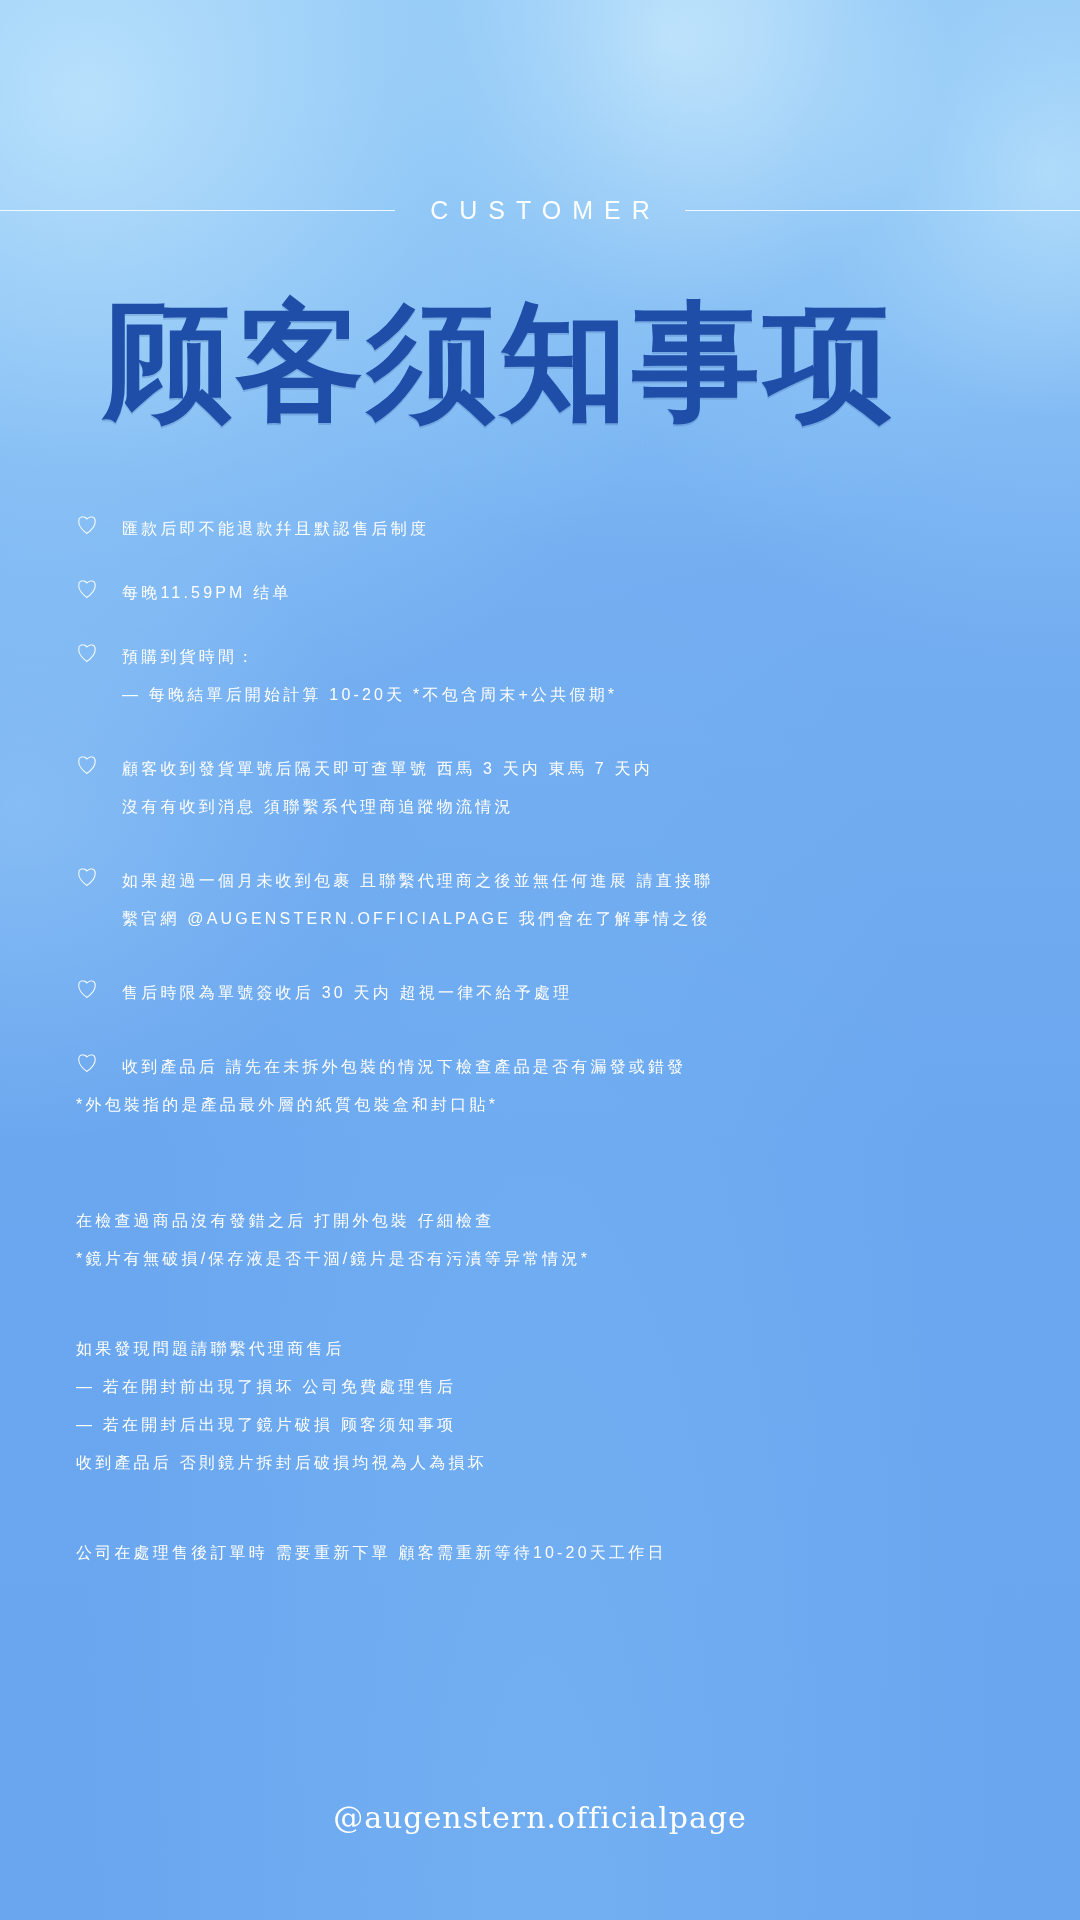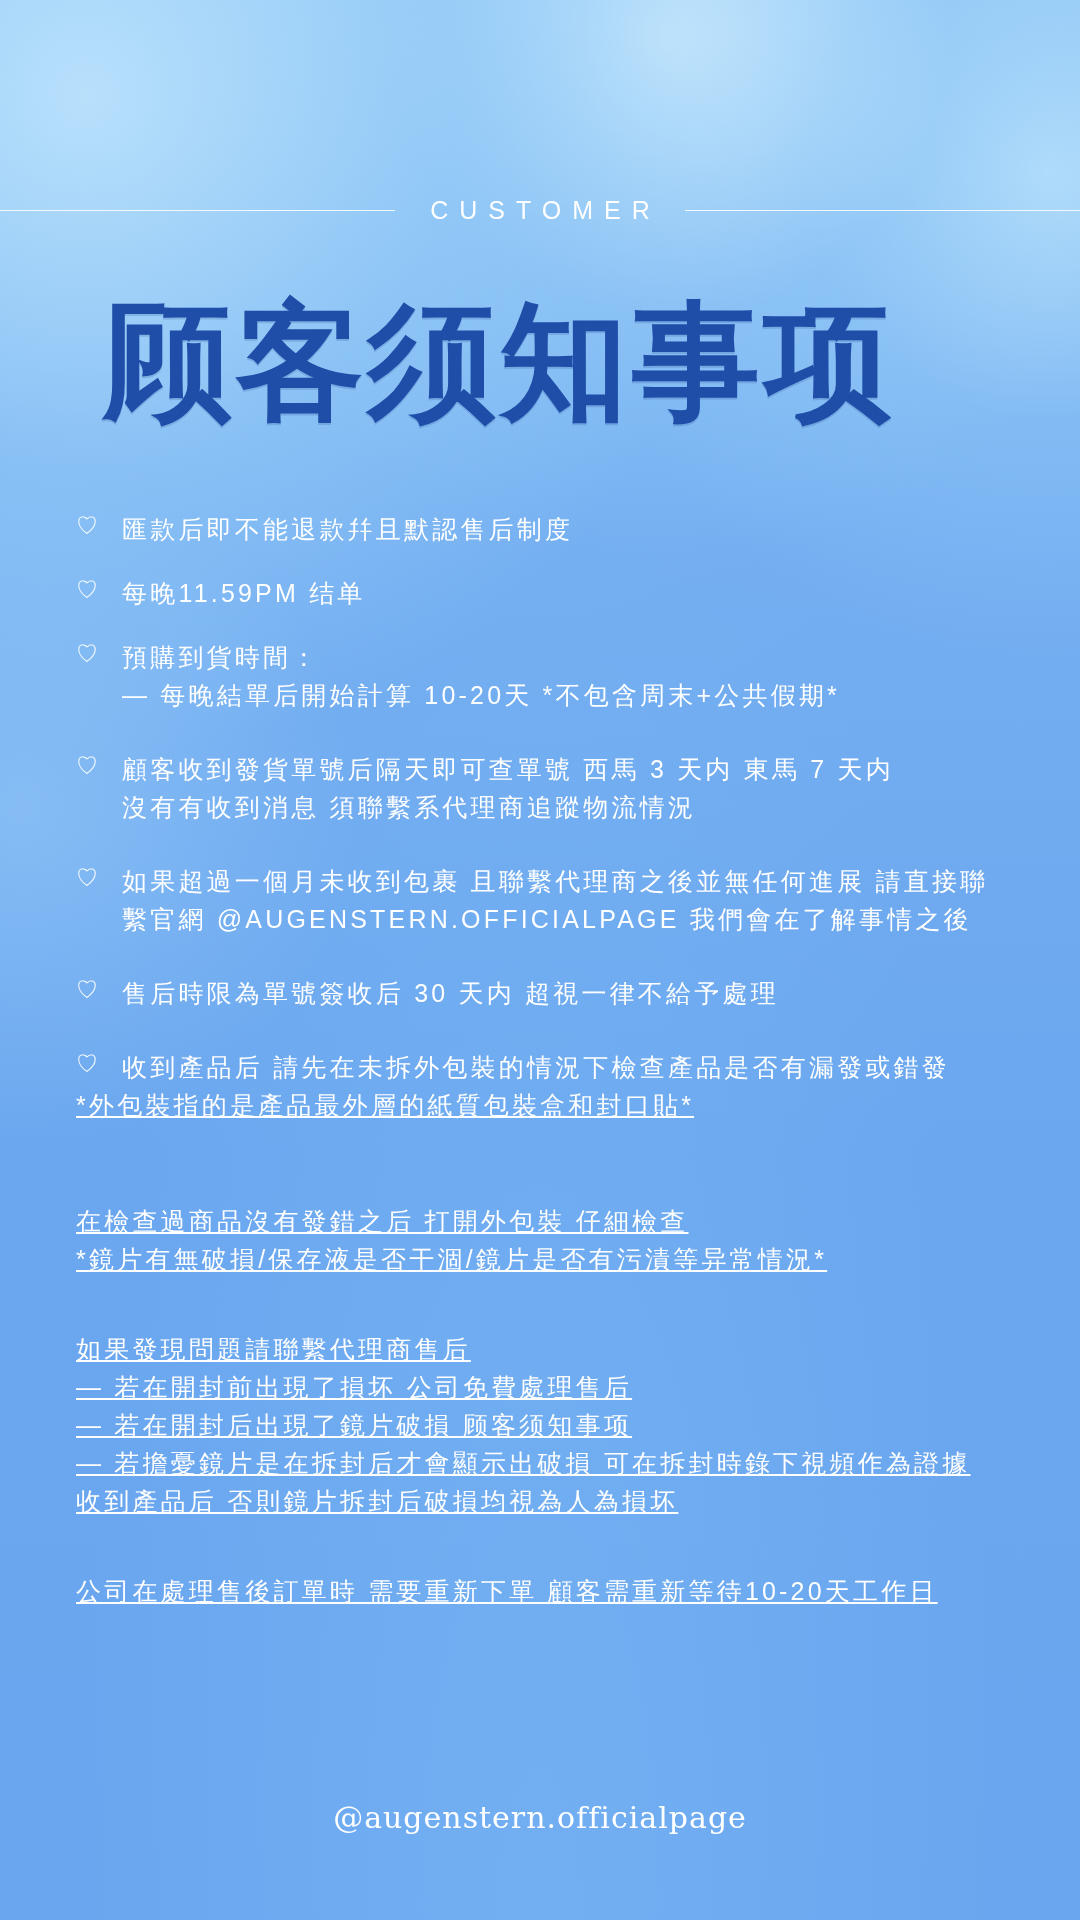--- a/index.html
+++ b/index.html
@@ -104,27 +104,27 @@
     width: 26px;
     font-size: 22px;
     line-height: 30px;
     color: #ffffff;
   }
   .item .lines {
     padding-left: 46px;
   }
 
   .ln {
-    font-size: 25px;
+    font-size: 16px;
     line-height: 38px;
     letter-spacing: 3.2px;
     color: #ffffff;
     white-space: pre-wrap;
   }
-  .ln.plain { padding-left: 0; text-decoration: underline; }
+  .ln.plain { padding-left: 0; }
 
   .block {
     margin-bottom: 26px;
   }
 
   .gap-sm { height: 10px; }
   .gap-md { height: 26px; }
 
   
   .footer {
@@ -226,21 +226,20 @@
       <div class="ln plain">在檢查過商品沒有發錯之后 打開外包裝 仔細檢查</div>
       <div class="ln plain">*鏡片有無破損/保存液是否干涸/鏡片是否有污漬等异常情況*</div>
     </div>
 
     <div class="gap-md"></div>
 
     <div class="block">
       <div class="ln plain">如果發現問題請聯繫代理商售后</div>
       <div class="ln plain">— 若在開封前出現了損坏 公司免費處理售后</div>
       <div class="ln plain">— 若在開封后出現了鏡片破損 顾客须知事项</div>
-      <div class="ln plain">— 若擔憂鏡片是在拆封后才會顯示出破損 可在拆封時錄下視頻作為證據</div>
       <div class="ln plain">收到產品后 否則鏡片拆封后破損均視為人為損坏</div>
     </div>
 
     <div class="gap-md"></div>
 
     <div class="block">
       <div class="ln plain">公司在處理售後訂單時 需要重新下單 顧客需重新等待10-20天工作日</div>
     </div>
 
   </div>

